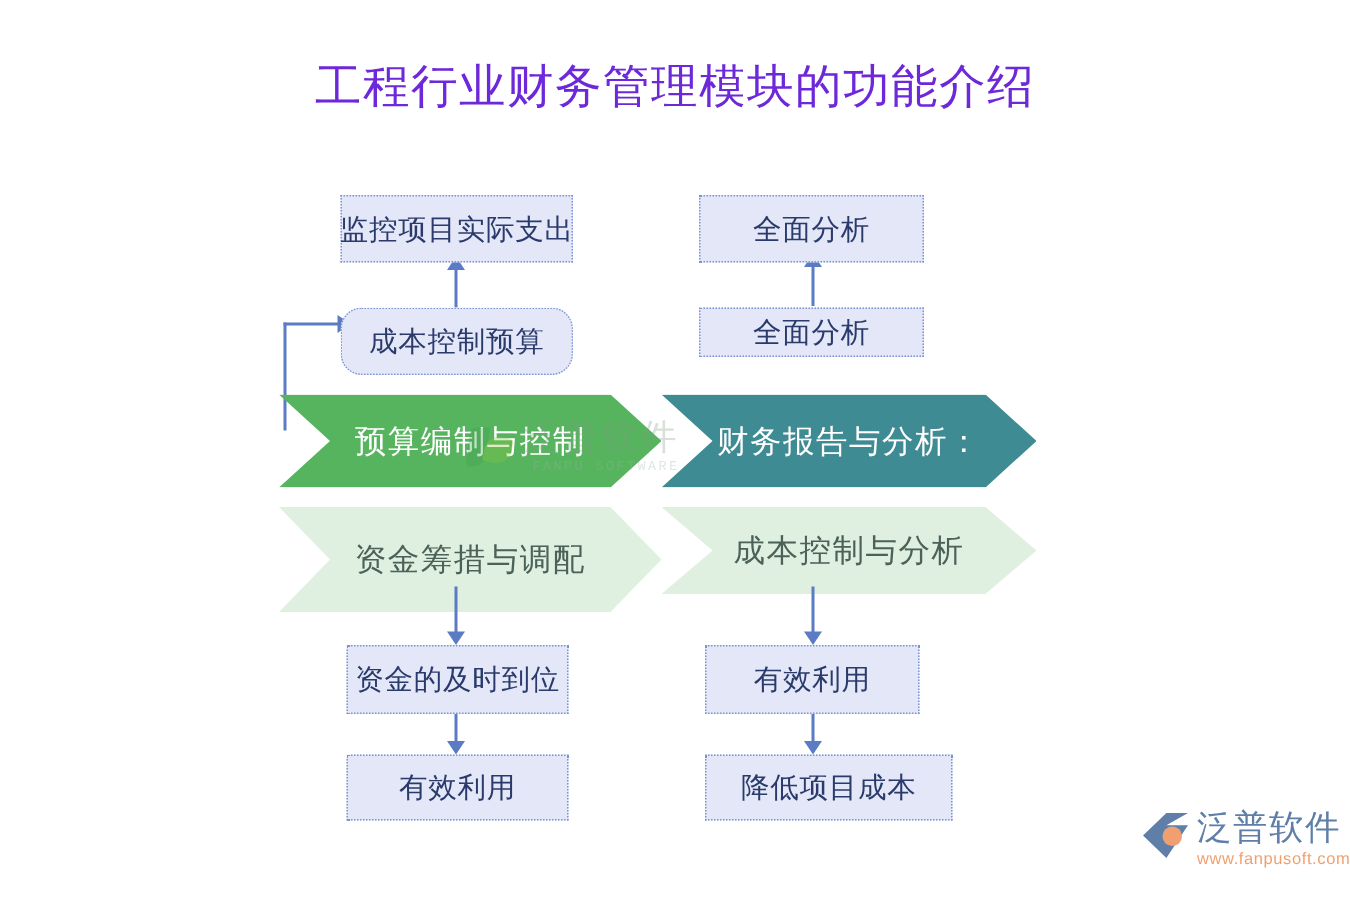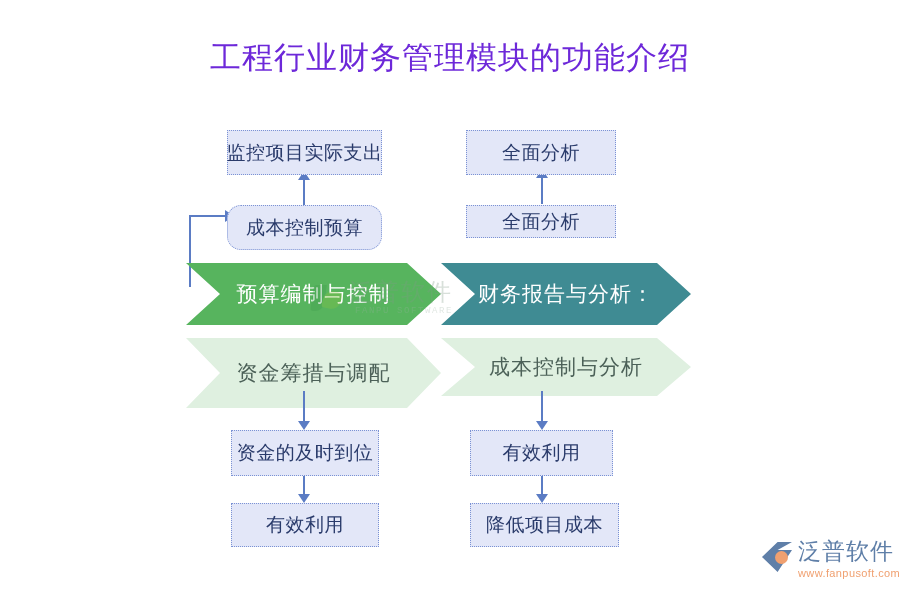--- a/index.html
+++ b/index.html
@@ -265,21 +265,21 @@
   </div>
 
   <div class="flow-box" style="left:231px; top:503px; width:148px; height:44px;">
     <span>有效利用</span>
   </div>
 
   <div class="flow-box" style="left:470px; top:430px; width:143px; height:46px;">
     <span>有效利用</span>
   </div>
 
-  <div class="flow-box" style="left:470px; top:503px; width:149px; height:44px;">
+  <div class="flow-box" style="left:470px; top:503px; width:165px; height:44px;">
     <span>降低项目成本</span>
   </div>
 
   <div class="logo">
     <div class="logo-mark">
       <div class="lm-out"></div>
       <div class="lm-dot"></div>
     </div>
     <div class="logo-text">
       <div class="logo-cn">泛普软件</div>

